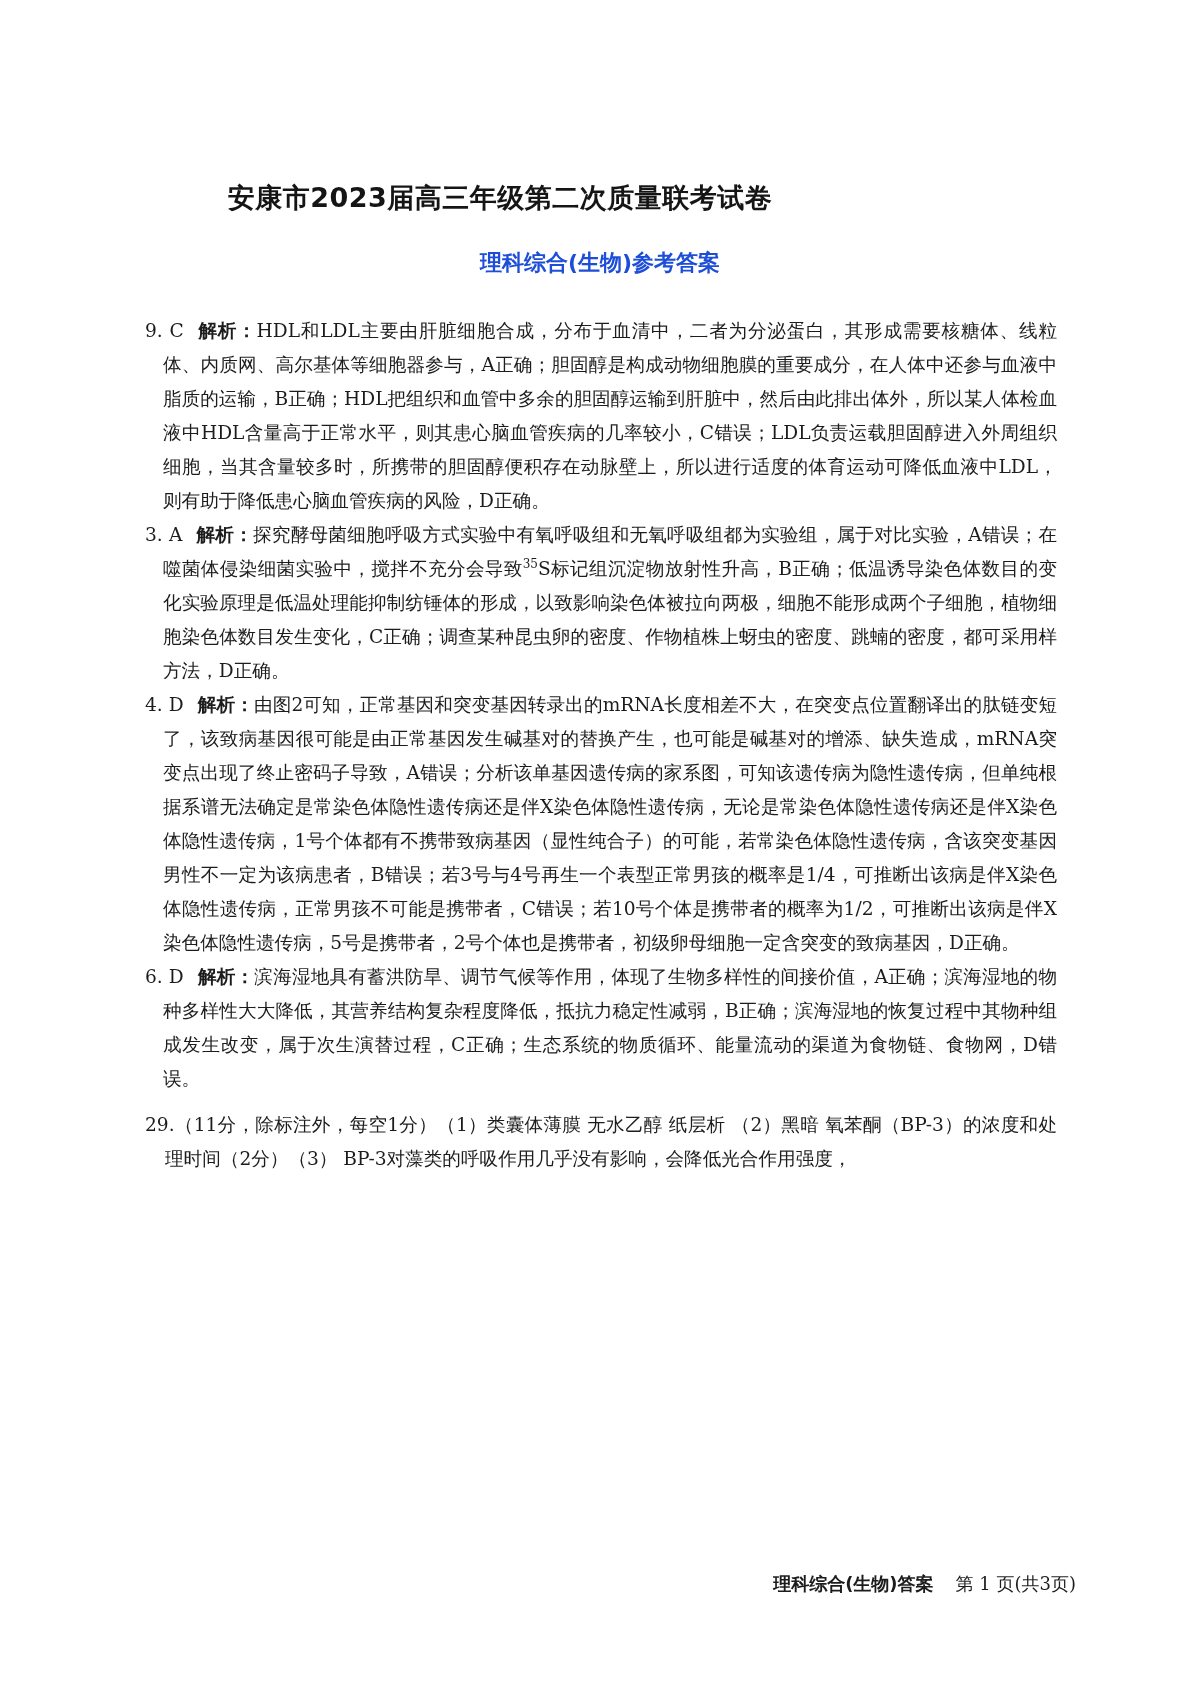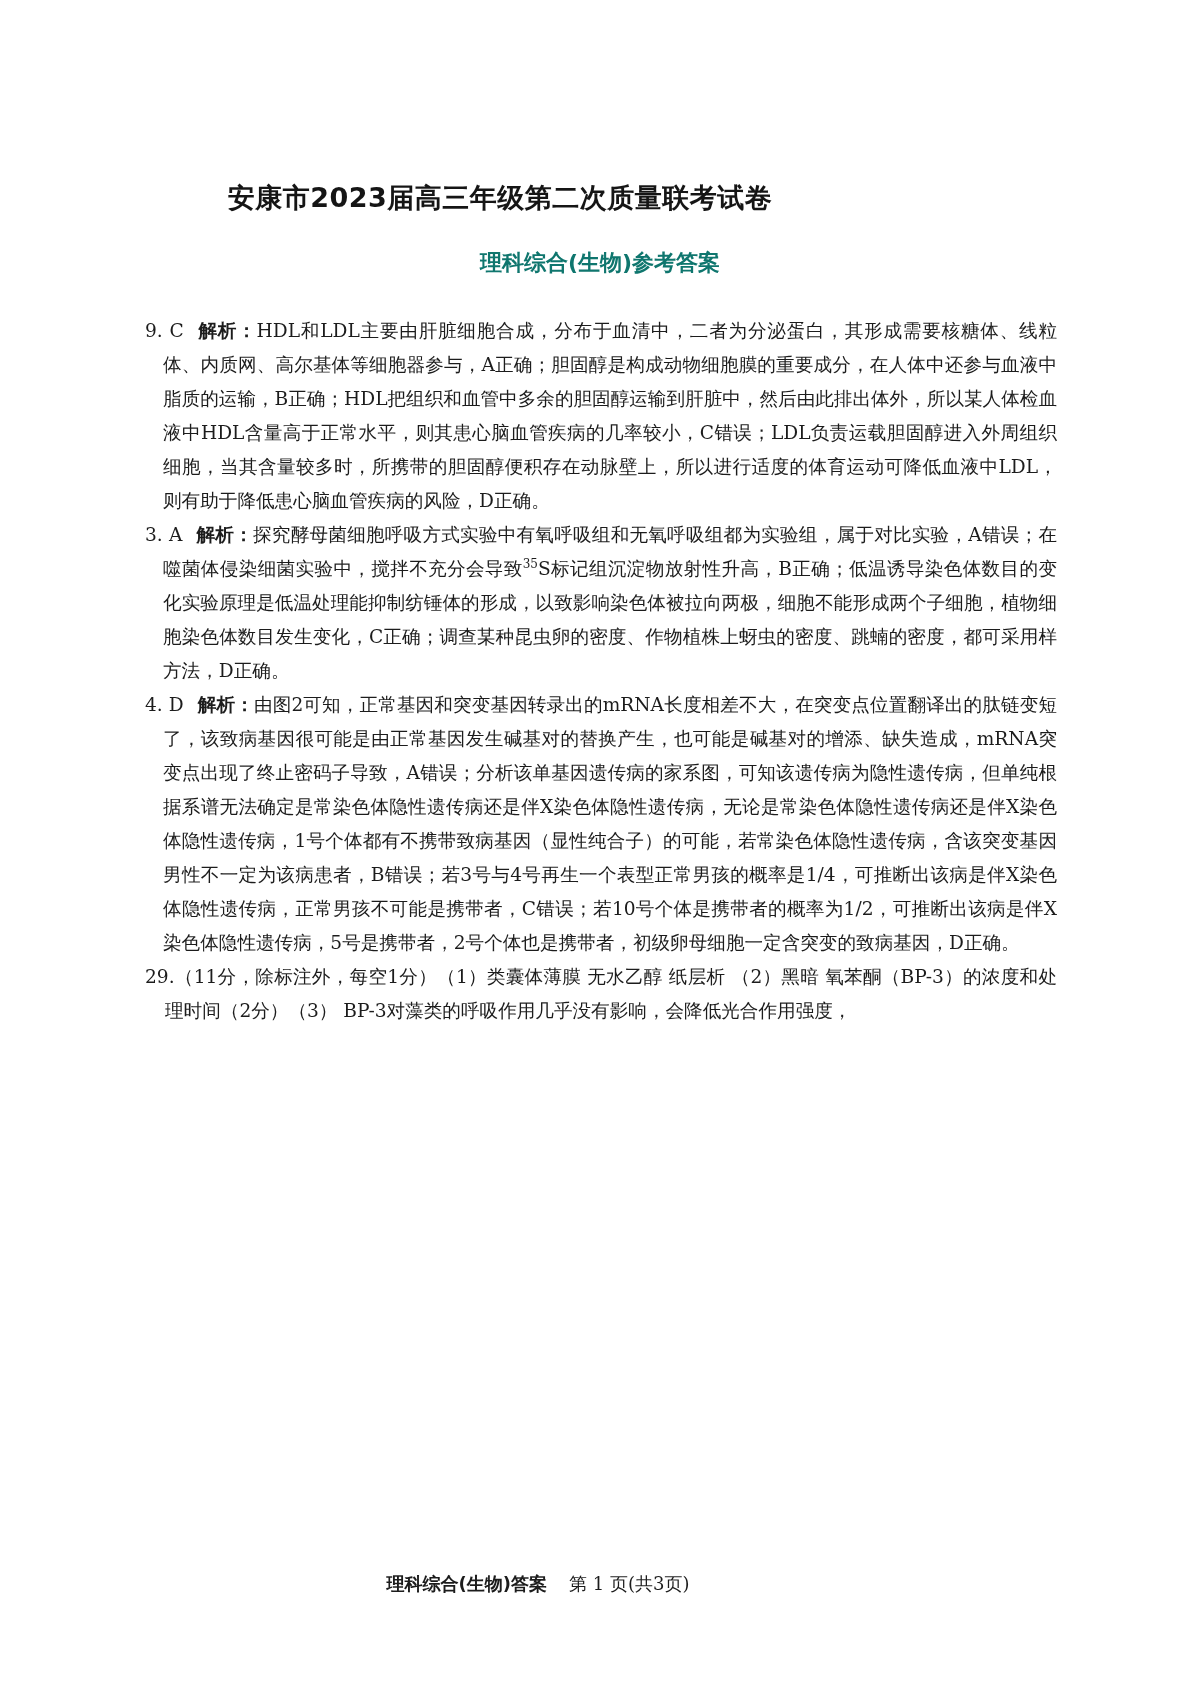--- a/index.html
+++ b/index.html
@@ -9,39 +9,39 @@
     font-family: "DejaVu Serif", "Liberation Serif", serif;
   }
   .page-title {
     position: absolute; top: 180px; left: 0; width: 1000px; text-align: center;
     font-family: "DejaVu Sans", "Liberation Sans", sans-serif;
     font-size: 27px; font-weight: bold; letter-spacing: 0.5px; color: #151515;
   }
   .subtitle {
     position: absolute; top: 248px; left: 0; width: 1200px; text-align: center;
     font-family: "DejaVu Sans", "Liberation Sans", sans-serif;
-    font-size: 22px; font-weight: bold; color: #0f766e;
+    font-size: 22px; font-weight: bold; color: #1d4ed8;
   }
   .answers {
     position: absolute; top: 314px; left: 145px; width: 912px;
     font-size: 18.6px; line-height: 34px;
     text-align: justify;
   }
   .item {
     padding-left: 18px; text-indent: -18px; margin: 0;
   }
   .item .num { }
   .item .lbl {
     font-family: "DejaVu Sans", "Liberation Sans", sans-serif;
     font-weight: bold; margin-left: 14px;
   }
-  .item.q29 { padding-left: 20px; text-indent: -20px; }
+  .item.q29 { padding-left: 20px; text-indent: -20px; margin-top: 12px; }
   sup { font-size: 12px; line-height: 0; vertical-align: super; }
   .footer {
-    position: absolute; top: 1572px; left: 0; width: 1076px; text-align: center;
+    position: absolute; top: 1572px; left: 0; width: 1076px; text-align: right;
     font-size: 18px; color: #1c1c1c;
   }
   .footer .f-left {
     font-family: "DejaVu Sans", "Liberation Sans", sans-serif; font-weight: bold;
   }
   .footer .f-right { margin-left: 22px; }
 </style>
 </head>
 <body>
 
@@ -51,20 +51,23 @@
 <div class="answers">
   <p class="item">
     <span class="num">9. C</span><span class="lbl">解析：</span><span>HDL和LDL主要由肝脏细胞合成，分布于血清中，二者为分泌蛋白，其形成需要核糖体、线粒体、内质网、高尔基体等细胞器参与，A正确；胆固醇是构成动物细胞膜的重要成分，在人体中还参与血液中脂质的运输，B正确；HDL把组织和血管中多余的胆固醇运输到肝脏中，然后由此排出体外，所以某人体检血液中HDL含量高于正常水平，则其患心脑血管疾病的几率较小，C错误；LDL负责运载胆固醇进入外周组织细胞，当其含量较多时，所携带的胆固醇便积存在动脉壁上，所以进行适度的体育运动可降低血液中LDL，则有助于降低患心脑血管疾病的风险，D正确。</span>
   </p>
   <p class="item">
     <span class="num">3. A</span><span class="lbl">解析：</span><span>探究酵母菌细胞呼吸方式实验中有氧呼吸组和无氧呼吸组都为实验组，属于对比实验，A错误；在噬菌体侵染细菌实验中，搅拌不充分会导致</span><sup>35</sup><span>S标记组沉淀物放射性升高，B正确；低温诱导染色体数目的变化实验原理是低温处理能抑制纺锤体的形成，以致影响染色体被拉向两极，细胞不能形成两个子细胞，植物细胞染色体数目发生变化，C正确；调查某种昆虫卵的密度、作物植株上蚜虫的密度、跳蝻的密度，都可采用样方法，D正确。</span>
   </p>
   <p class="item">
     <span class="num">4. D</span><span class="lbl">解析：</span><span>由图2可知，正常基因和突变基因转录出的mRNA长度相差不大，在突变点位置翻译出的肽链变短了，该致病基因很可能是由正常基因发生碱基对的替换产生，也可能是碱基对的增添、缺失造成，mRNA突变点出现了终止密码子导致，A错误；分析该单基因遗传病的家系图，可知该遗传病为隐性遗传病，但单纯根据系谱无法确定是常染色体隐性遗传病还是伴X染色体隐性遗传病，无论是常染色体隐性遗传病还是伴X染色体隐性遗传病，1号个体都有不携带致病基因（显性纯合子）的可能，若常染色体隐性遗传病，含该突变基因男性不一定为该病患者，B错误；若3号与4号再生一个表型正常男孩的概率是1/4，可推断出该病是伴X染色体隐性遗传病，正常男孩不可能是携带者，C错误；若10号个体是携带者的概率为1/2，可推断出该病是伴X染色体隐性遗传病，5号是携带者，2号个体也是携带者，初级卵母细胞一定含突变的致病基因，D正确。</span>
   </p>
+  <p class="item">
+    <span class="num">6. D</span><span class="lbl">解析：</span><span>滨海湿地具有蓄洪防旱、调节气候等作用，体现了生物多样性的间接价值，A正确；滨海湿地的物种多样性大大降低，其营养结构复杂程度降低，抵抗力稳定性减弱，B正确；滨海湿地的恢复过程中其物种组成发生改变，属于次生演替过程，C正确；生态系统的物质循环、能量流动的渠道为食物链、食物网，D错误。</span>
+  </p>
   <p class="item q29">
     <span class="num">29.</span><span>（11分，除标注外，每空1分）（1）类囊体薄膜  无水乙醇  纸层析 （2）黑暗  氧苯酮（BP-3）的浓度和处理时间（2分）（3） BP-3对藻类的呼吸作用几乎没有影响，会降低光合作用强度，</span>
   </p>
 </div>
 
 <div class="footer">
   <span class="f-left">理科综合(生物)答案</span><span class="f-right">第 1 页(共3页)</span>
 </div>
 
 </body></html>

